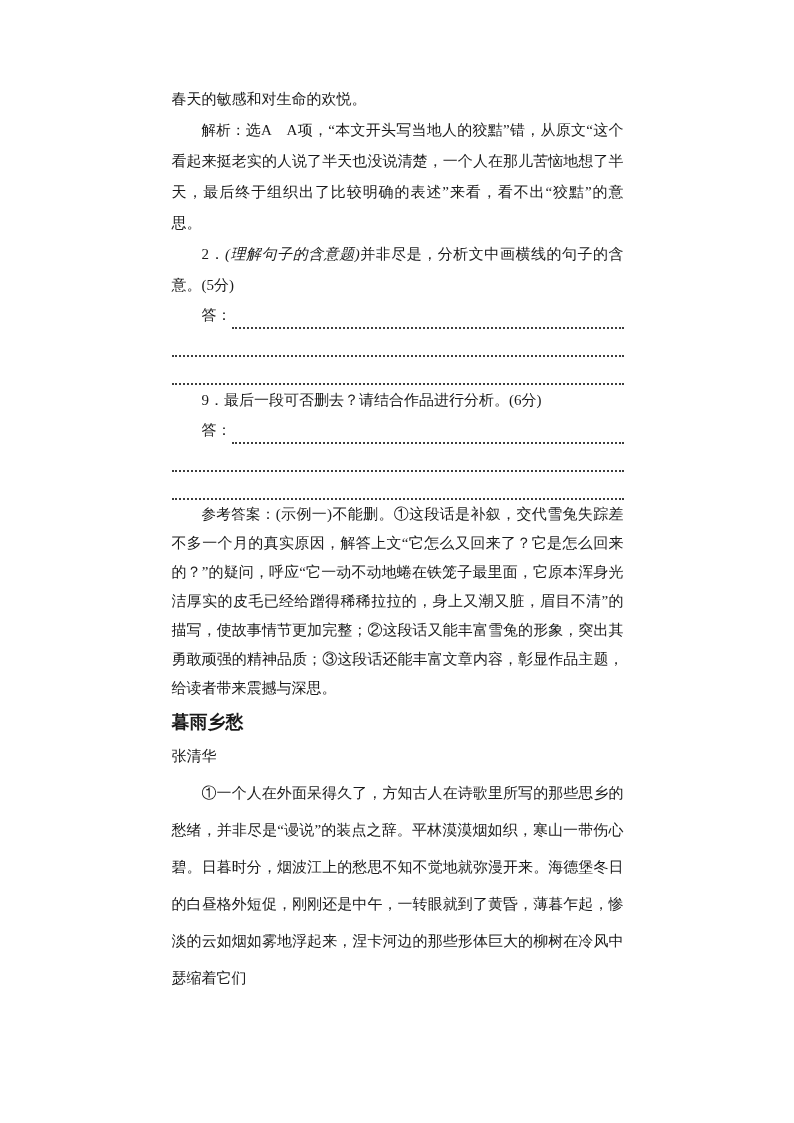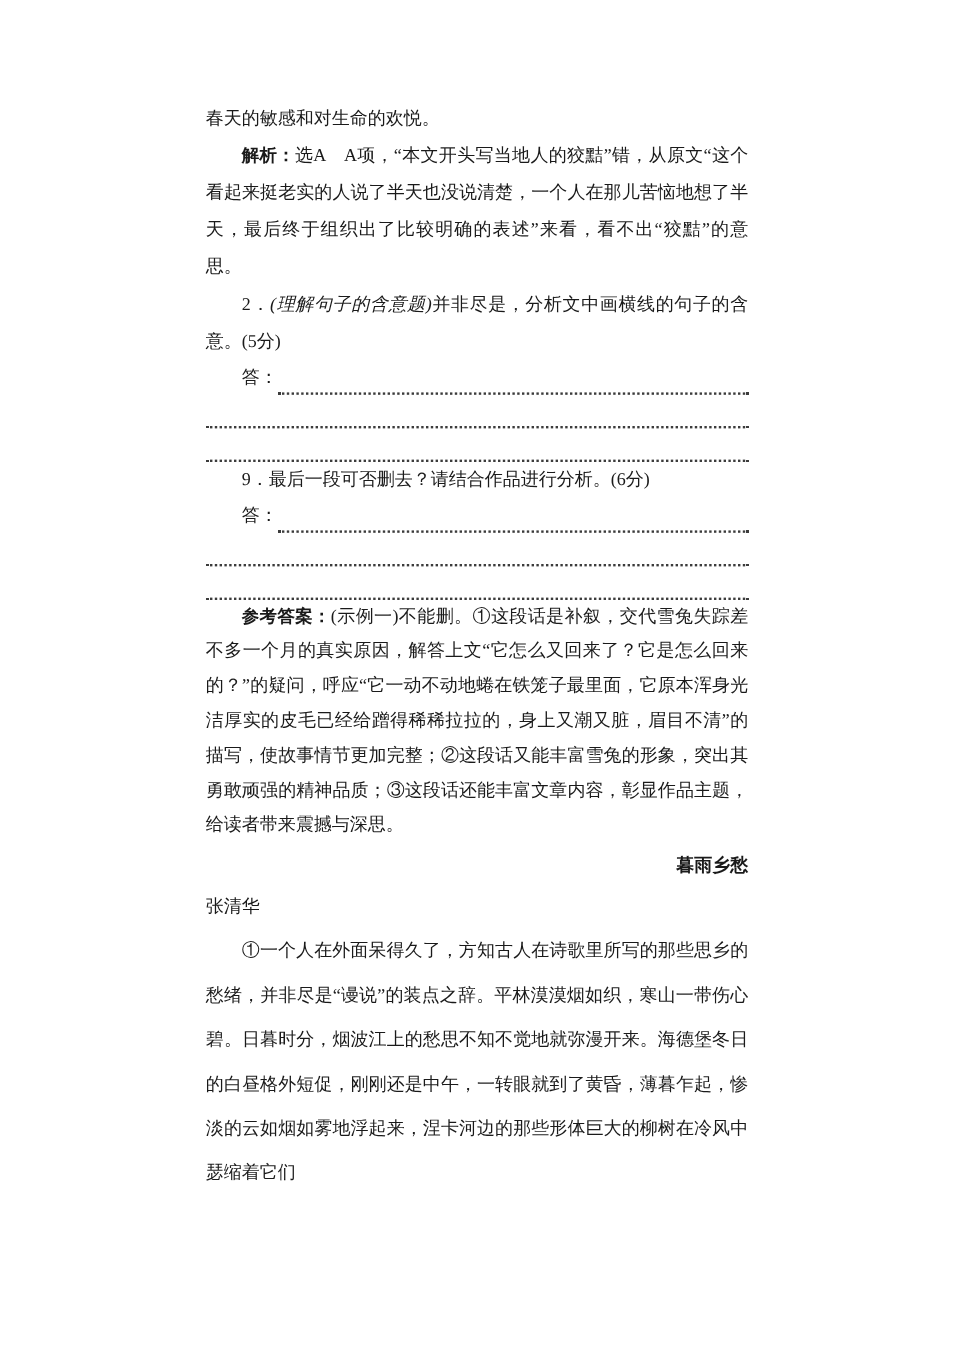--- a/index.html
+++ b/index.html
@@ -18,21 +18,21 @@
   }
   .para {
     line-height: 31px;
     text-align: justify;
     text-indent: 2em;
   }
   .para.tight { line-height: 29px; }
   .noindent { text-indent: 0; }
   .hei {
     font-family: "Liberation Sans", "DejaVu Sans", sans-serif;
-    font-weight: bold;
+    font-weight: normal;
     font-size: 14.5px;
   }
   .kai { font-style: italic; font-family: Liberation Serif, serif; }
   .answer-block { width: 100%; }
   .answer-line {
     display: flex;
     align-items: flex-end;
     height: 28px;
   }
   .answer-line.first { padding-left: 2em; }
@@ -42,24 +42,24 @@
     height: 6px;
     border-bottom: 2px dotted #3c3c3c;
   }
   .section-heading {
     line-height: 32px;
     text-indent: 2em;
     font-weight: bold;
     text-align: justify;
   }
   .essay-title {
-    text-align: right;
+    text-align: left;
     font-weight: bold;
     line-height: 34px;
-    font-size: 15px;
+    font-size: 18px;
     margin-top: 2px;
   }
   .essay-author {
     text-align: left;
     line-height: 34px;
   }
   .essay-para {
     line-height: 37px;
     text-indent: 2em;
     text-align: justify;

